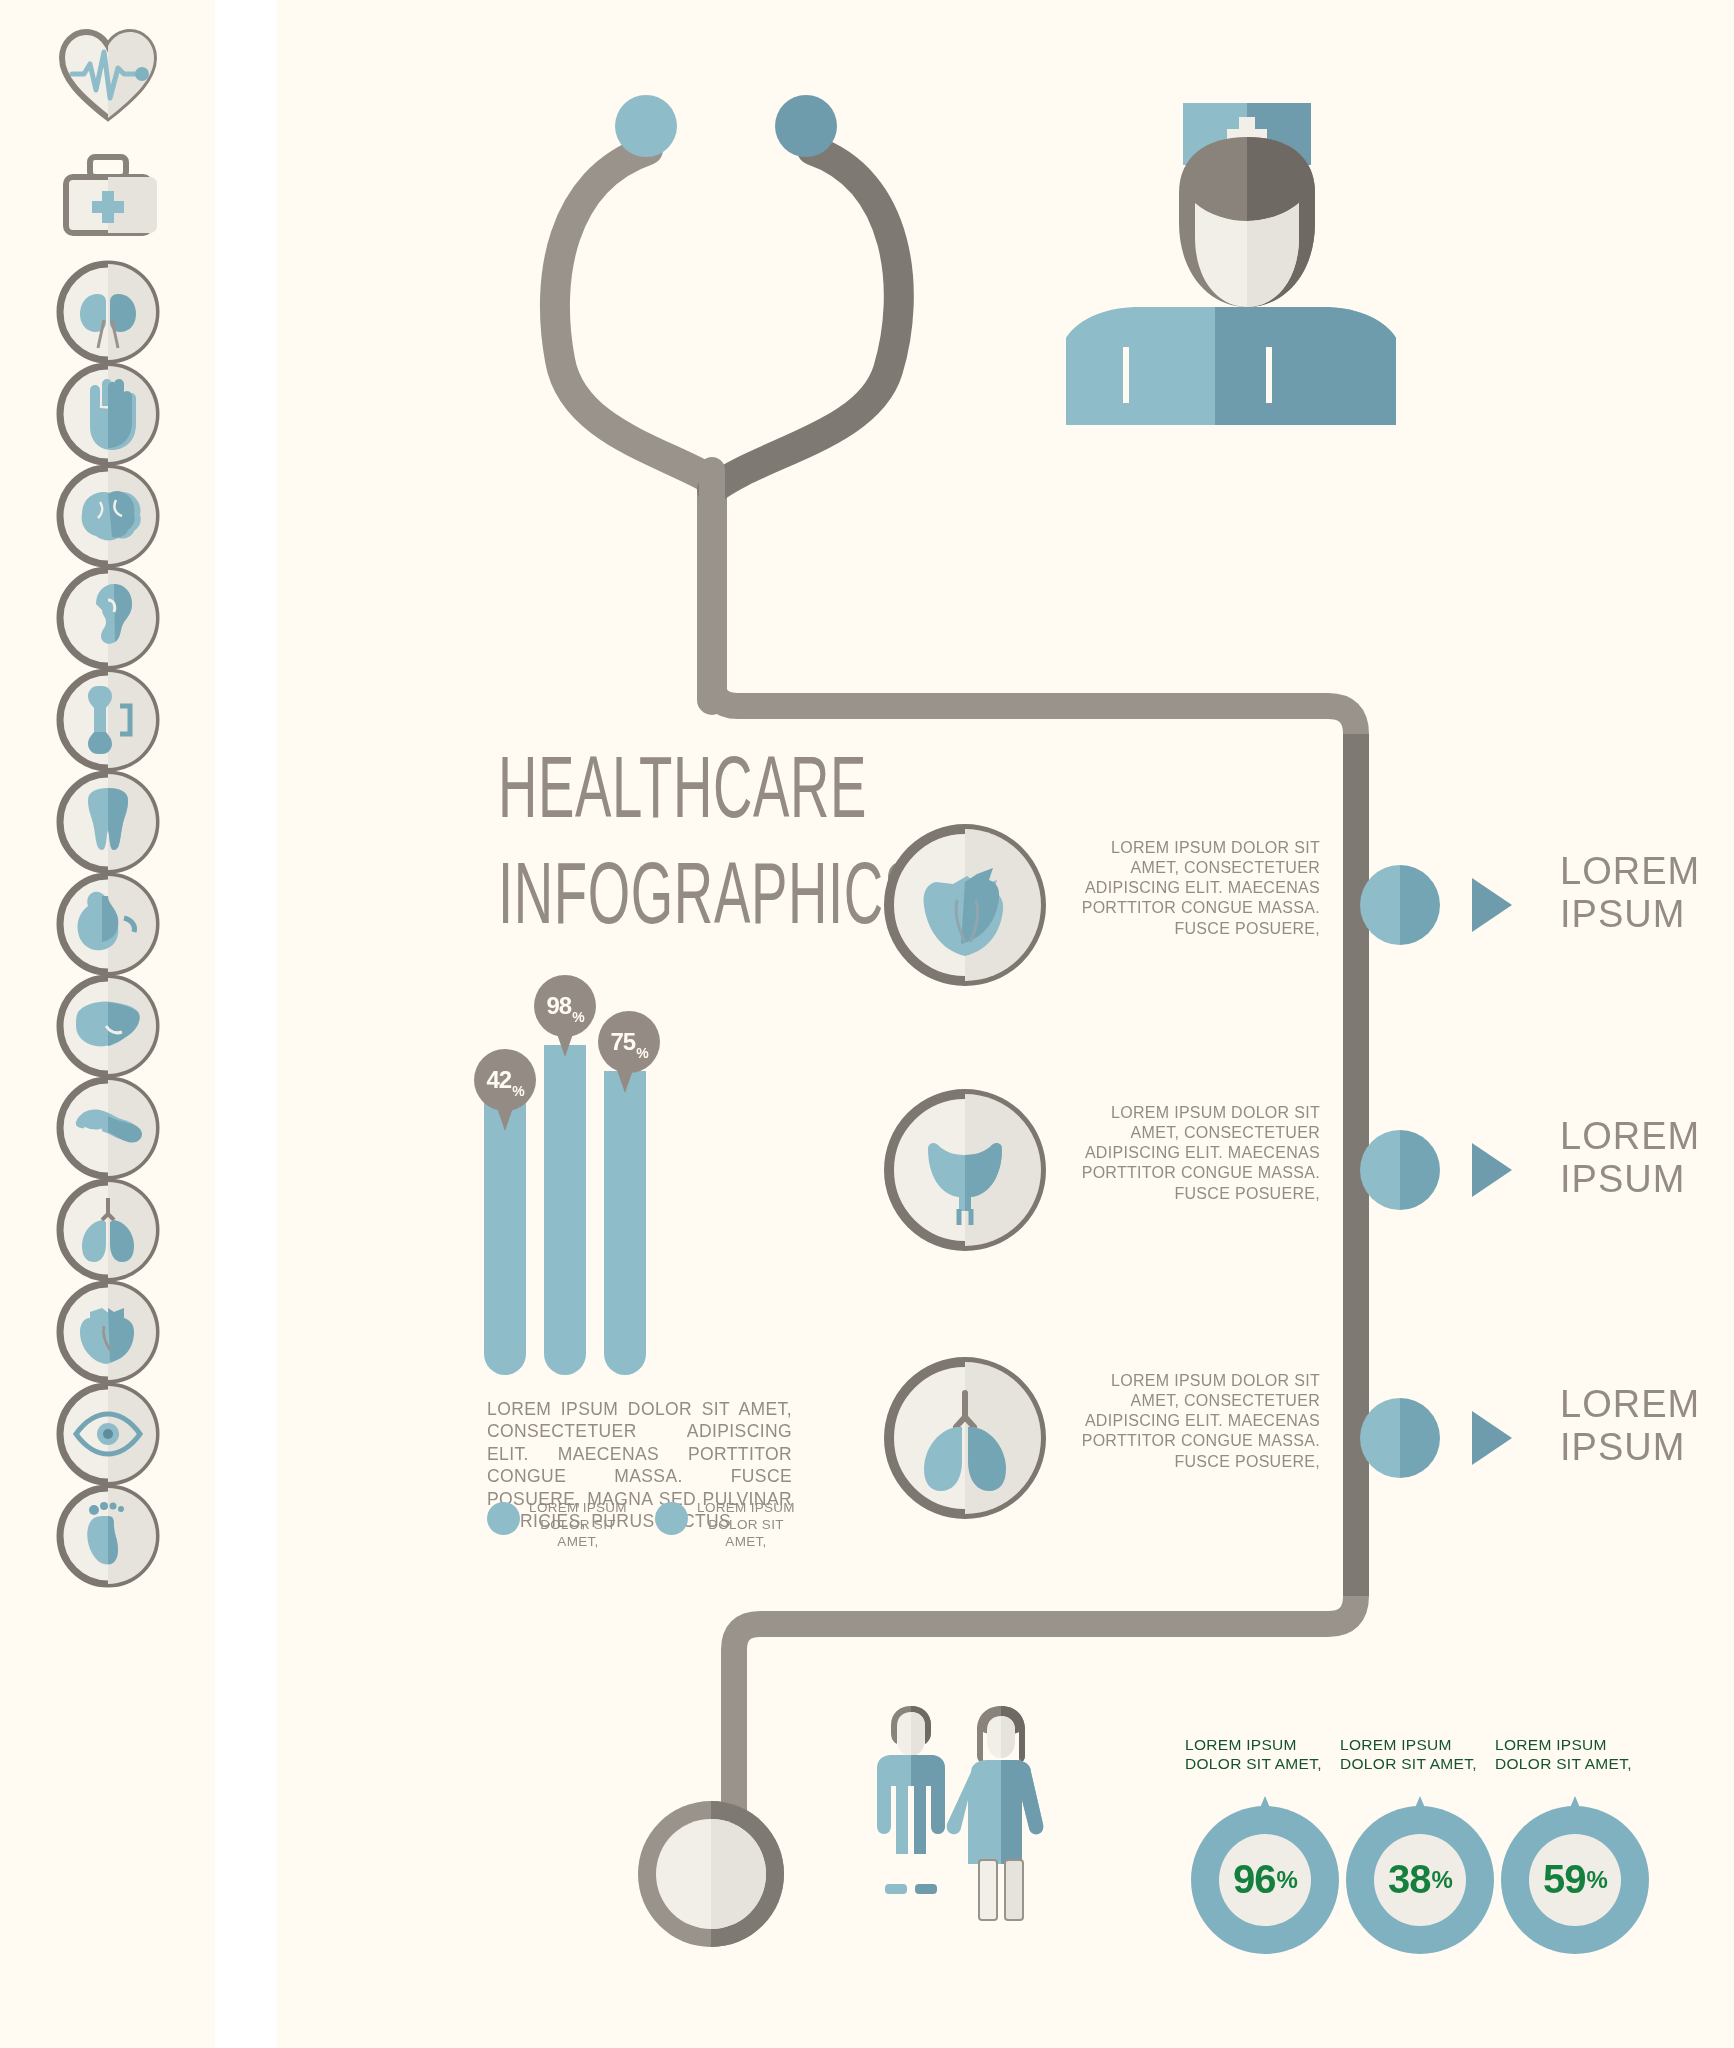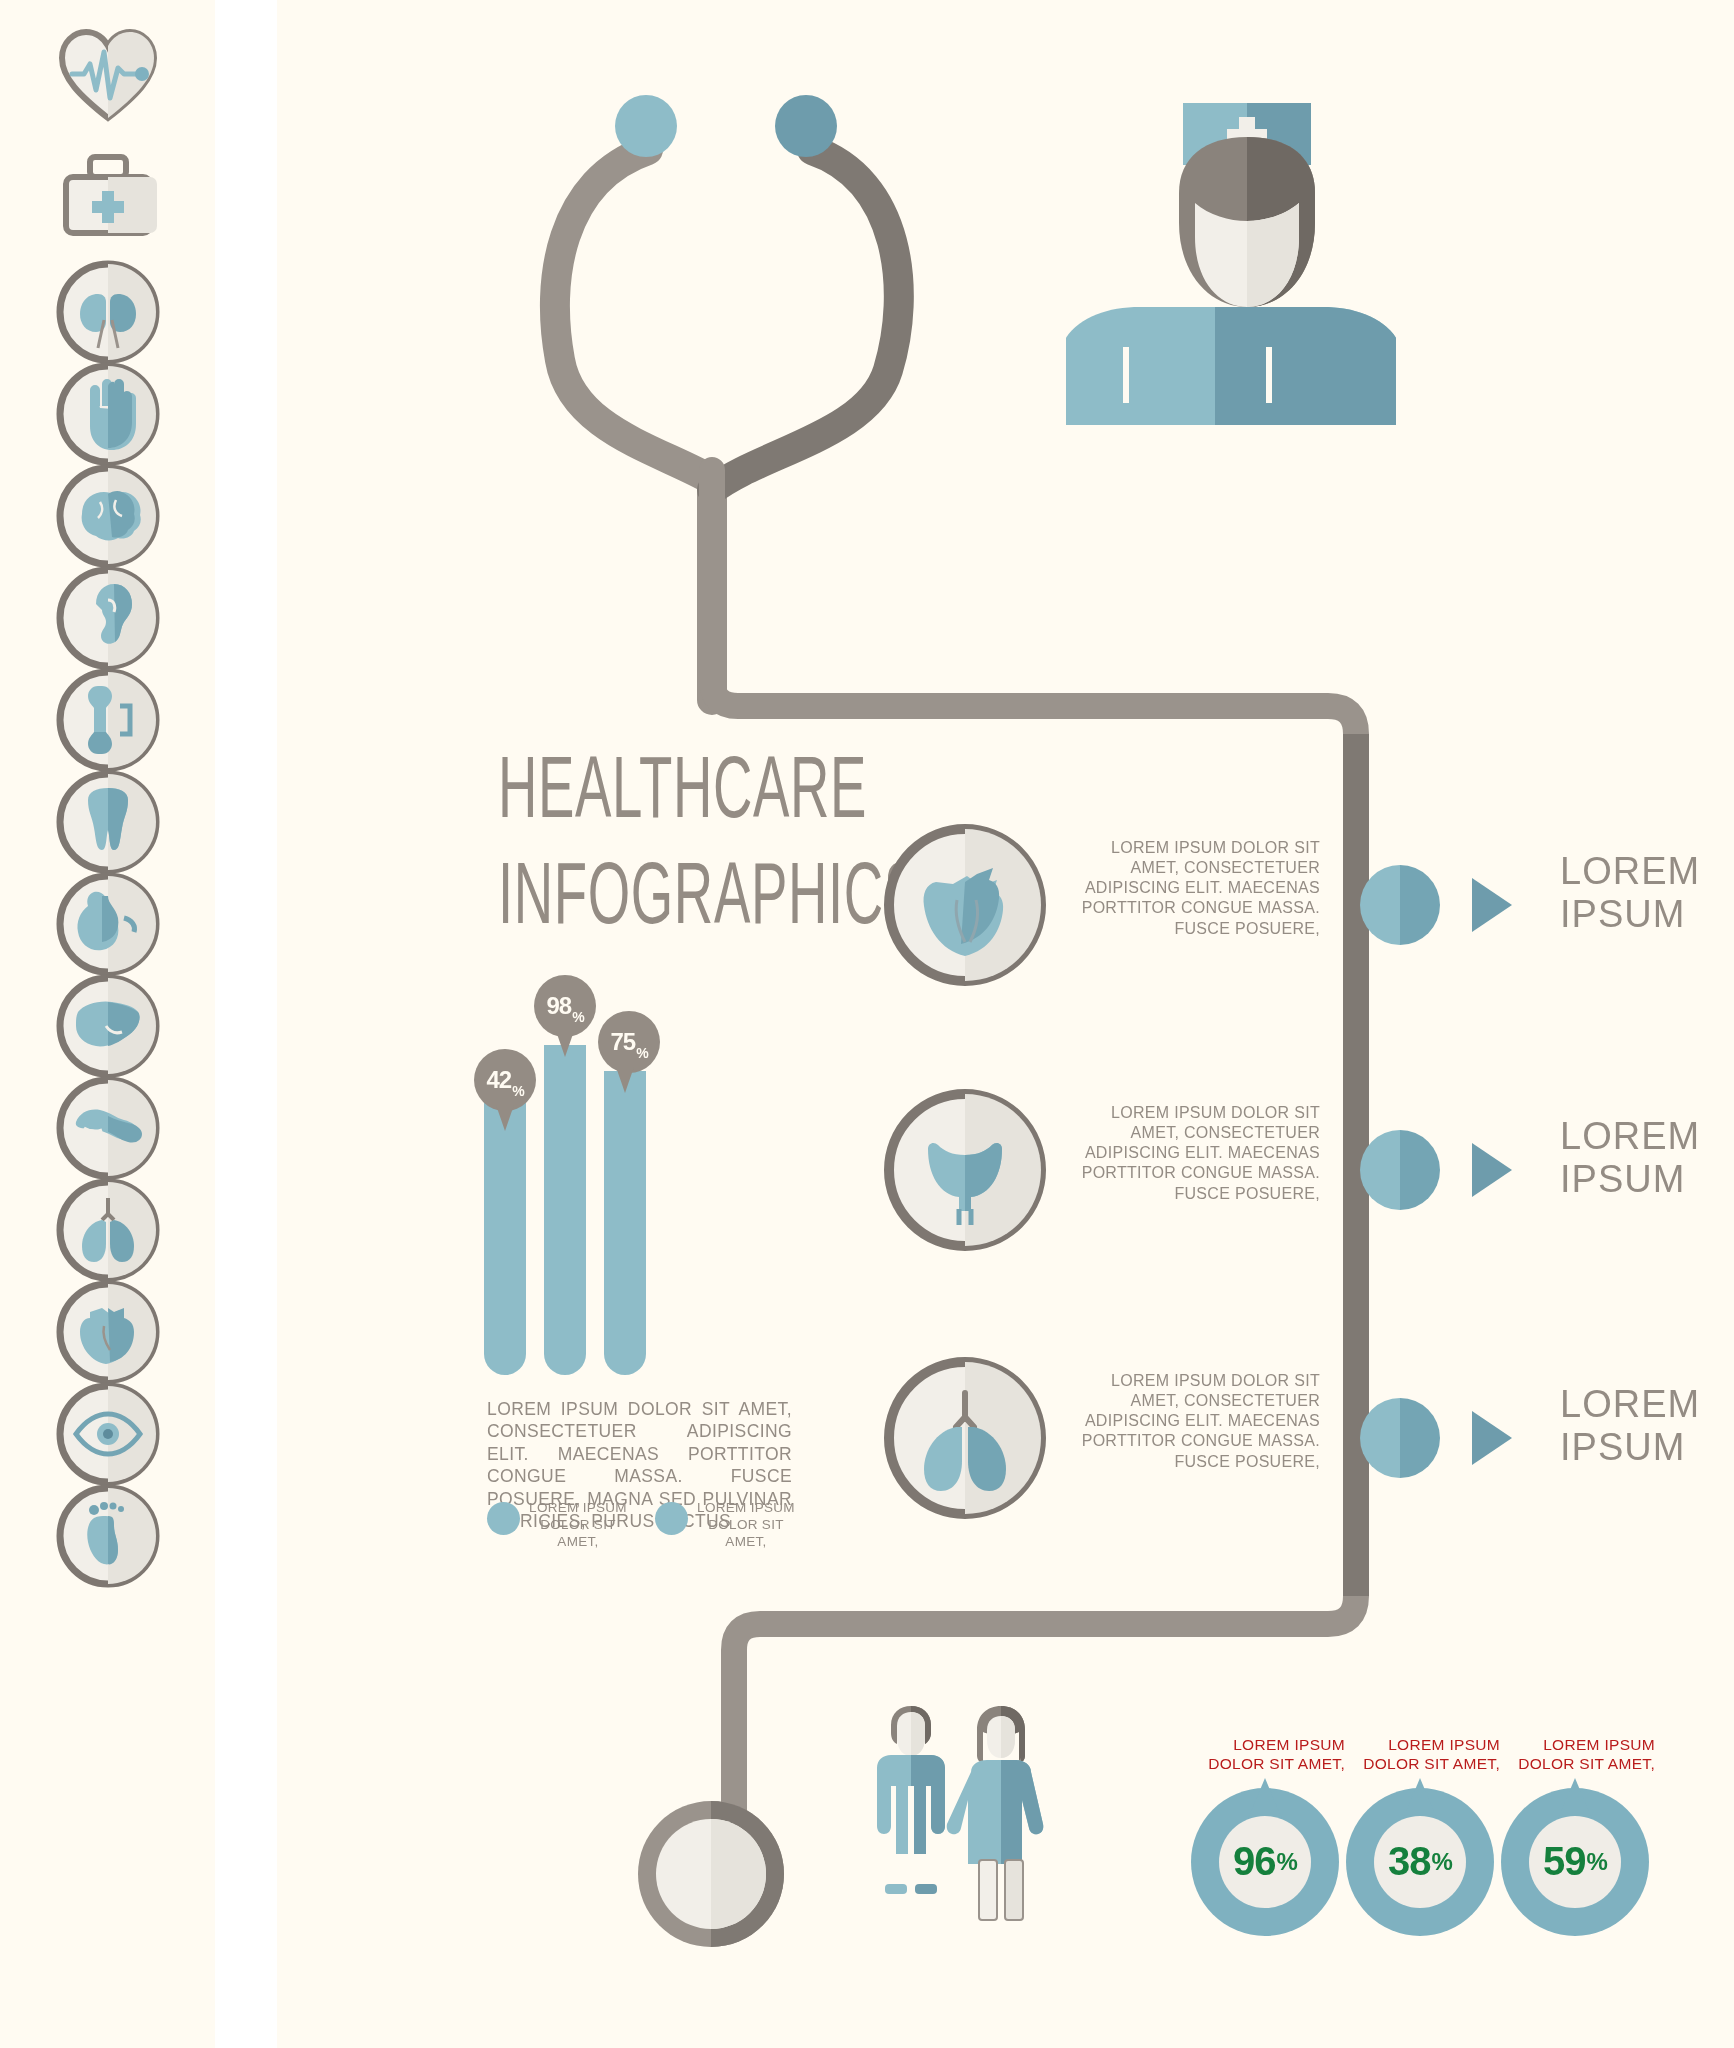--- a/index.html
+++ b/index.html
@@ -101,22 +101,22 @@
     position:absolute;left:680px;top:30px;
     color:#948C84;font-size:38px;line-height:1.12;letter-spacing:1px;margin-left:20px;
   }
 
   
   #people{position:absolute;left:855px;top:1700px;width:240px;height:300px;}
 
   
   .drop-group{position:absolute;top:1735px;width:160px;}
   .drop-cap{
-    color:#b91c1c;font-size:15.5px;line-height:1.25;text-align:right;letter-spacing:0.3px;
-    margin-bottom:4px;white-space:nowrap;
+    color:#14532d;font-size:15.5px;line-height:1.25;text-align:left;letter-spacing:0.3px;
+    margin-bottom:22px;white-space:nowrap;
   }
   .drop-shape{position:relative;width:148px;height:160px;margin:0 auto;}
   .drop-shape .dbody{
     position:absolute;left:0;top:10px;width:148px;height:148px;
     background:#7FB1C0;border-radius:50%;
   }
   .drop-shape .dtip{
     position:absolute;left:50%;top:0;width:0;height:0;margin-left:-36px;
     border-left:36px solid transparent;border-right:36px solid transparent;
     border-bottom:86px solid #7FB1C0;

